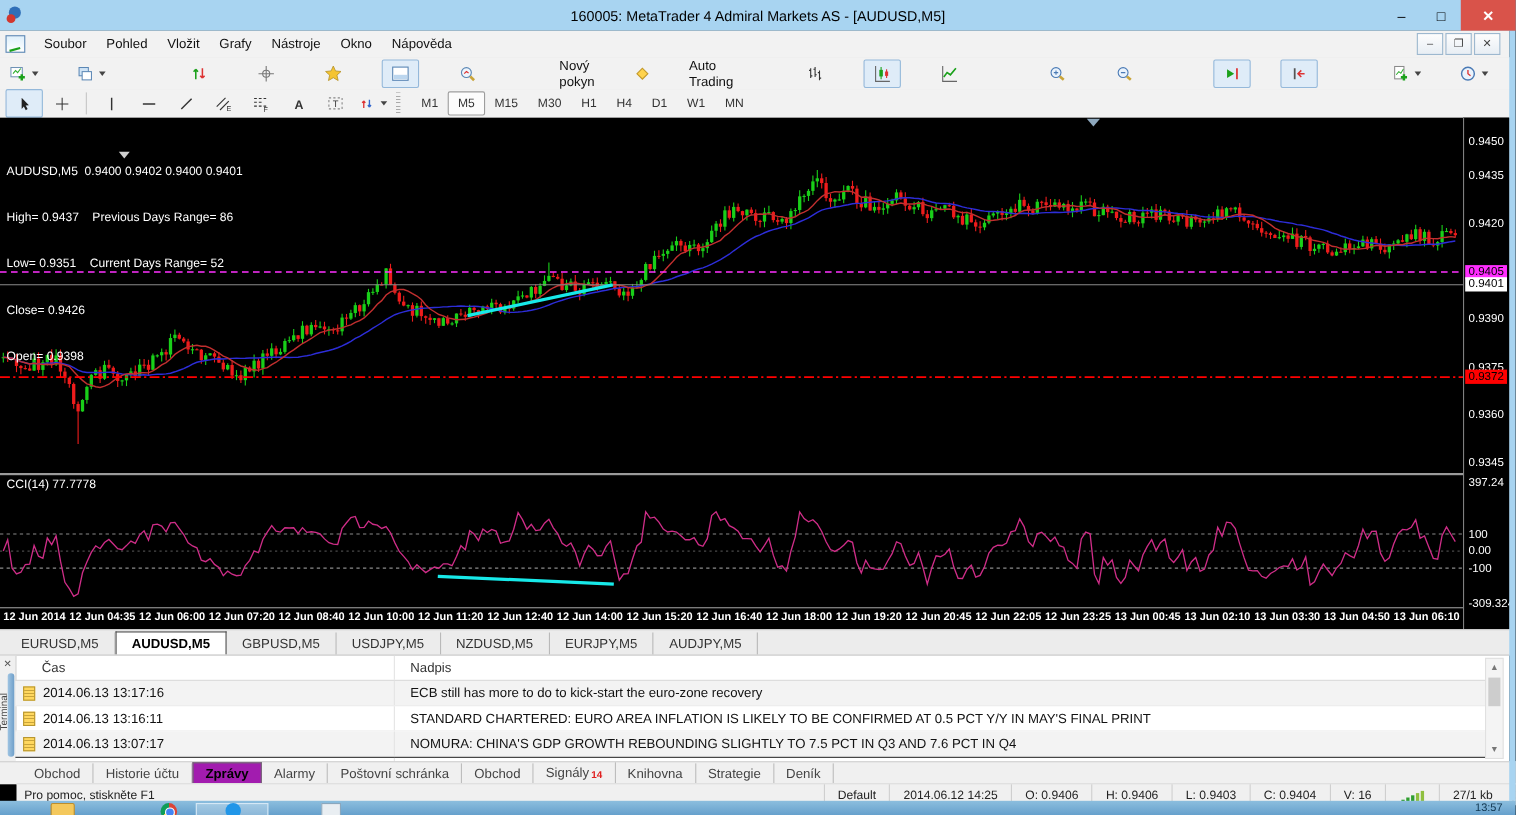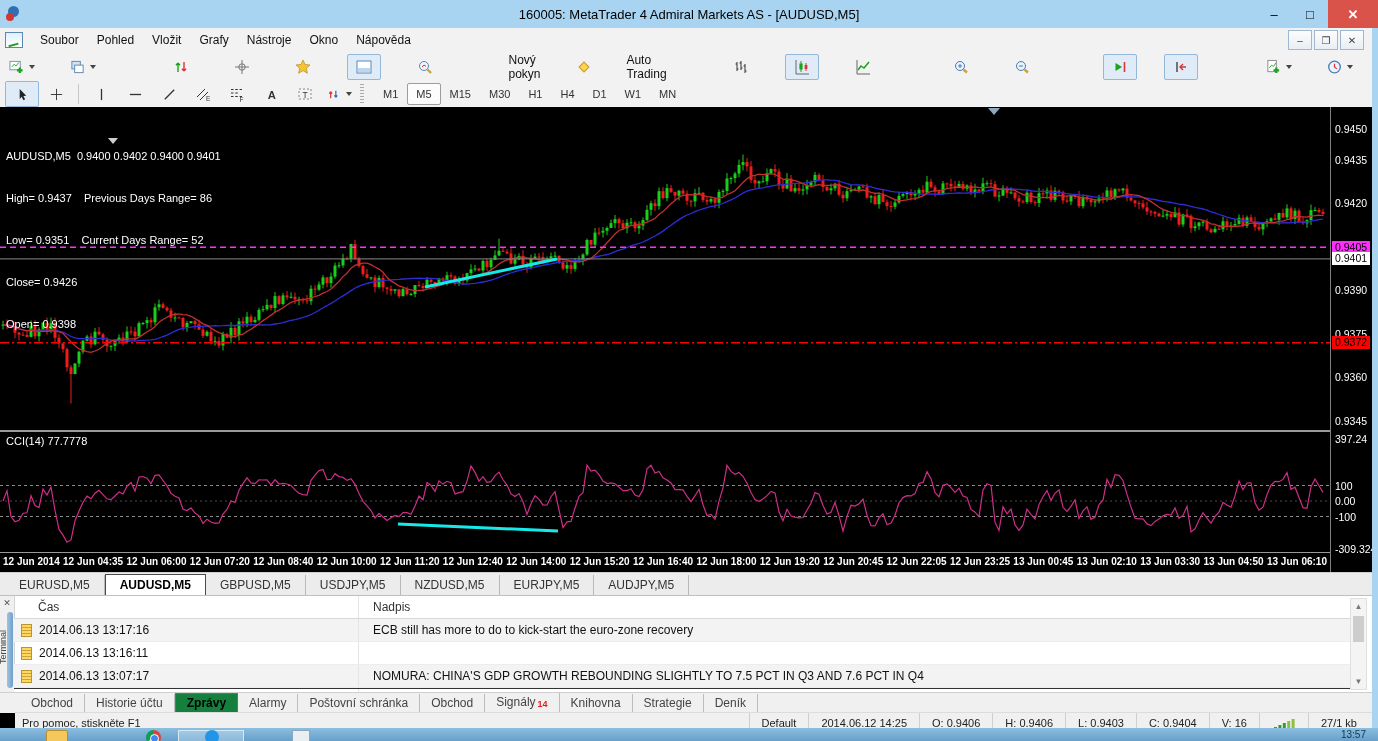--- a/index.html
+++ b/index.html
@@ -74,21 +74,21 @@
   .t-row{display:flex;height:22px;align-items:center;border-bottom:1px solid #ededed;}
   .t-row:nth-child(odd){background:#f3f3f3;}
   .t-row .t-col-time{padding-left:4px;}
   .n-icon{width:11px;height:13px;flex:0 0 11px;margin:0 7px 0 3px;background:#ffd75e;border:1px solid #b8962f;box-sizing:border-box;background-image:repeating-linear-gradient(transparent 0 2px,#c9a43a 2px 3px);}
   .t-scroll{position:absolute;right:5px;top:2px;width:17px;height:92px;background:#f4f4f4;border:1px solid #e0e0e0;box-sizing:border-box;}
   .t-arrow{height:15px;display:flex;align-items:center;justify-content:center;font-size:8px;color:#777;}
   .t-thumb{margin:2px 2px;height:26px;background:#cdcdcd;}
   
   .terminal-tabs{left:0;top:692px;width:1372px;height:20px;background:#f0f0f0;border-top:1px solid #cfcfcf;display:flex;align-items:center;padding-left:20px;font-size:12px;color:#444;}
   .ttab{padding:2px 11px;display:flex;align-items:flex-start;gap:2px;border-right:1px solid #bdbdbd;line-height:14px;text-align:right;}
-  .ttab.active{background:#15803d;border:1px solid #6e6e6e;border-bottom:1px solid #fff;font-weight:bold;color:#000;}
+  .ttab.active{background:#a21caf;border:1px solid #6e6e6e;border-bottom:1px solid #fff;font-weight:bold;color:#000;}
   .sig-badge{color:#e02020;font-size:9px;font-weight:bold;margin-top:2px;}
   
   .statusbar{left:15px;top:712px;width:1372px;height:20px;background:#f0f0f0;border-top:1px solid #dcdcdc;display:flex;align-items:center;font-size:11px;color:#222;padding-left:7px;box-sizing:border-box;}
   .status-right{margin-left:auto;display:flex;align-items:center;height:100%;}
   .sseg{padding:0 12px;border-left:1px solid #cfcfcf;height:100%;display:flex;align-items:center;white-space:nowrap;}
   .grip{width:12px;height:12px;margin:2px 2px 0 4px;background:repeating-linear-gradient(135deg,#b5b5b5 0 1px,transparent 1px 4px);}
   
   .win-border-right{right:0;top:28px;width:6px;height:700px;background:#a8d4f1;}
   .taskbar{left:0;top:728px;width:1378px;height:13px;background:linear-gradient(#8cbede,#66a0cc);overflow:hidden;}
   .tk-ico{position:absolute;top:2px;}
@@ -1114,20 +1114,21 @@
             <span class="n-icon"></span>
             <span>2014.06.13 13:17:16</span>
           </div>
           <div class="t-col-title">ECB still has more to do to kick-start the euro-zone recovery</div>
         </div>
         <div class="t-row">
           <div class="t-col-time">
             <span class="n-icon"></span>
             <span>2014.06.13 13:16:11</span>
           </div>
+          <div class="t-col-title">STANDARD CHARTERED: EURO AREA INFLATION IS LIKELY TO BE CONFIRMED AT 0.5 PCT Y/Y IN MAY'S FINAL PRINT</div>
         </div>
         <div class="t-row">
           <div class="t-col-time">
             <span class="n-icon"></span>
             <span>2014.06.13 13:07:17</span>
           </div>
           <div class="t-col-title">NOMURA: CHINA'S GDP GROWTH REBOUNDING SLIGHTLY TO 7.5 PCT IN Q3 AND 7.6 PCT IN Q4</div>
         </div>
         <div class="t-row" style="background: rgb(255, 255, 255); border-top: 1px solid rgb(51, 51, 51);">
           <div class="t-col-time"></div>

